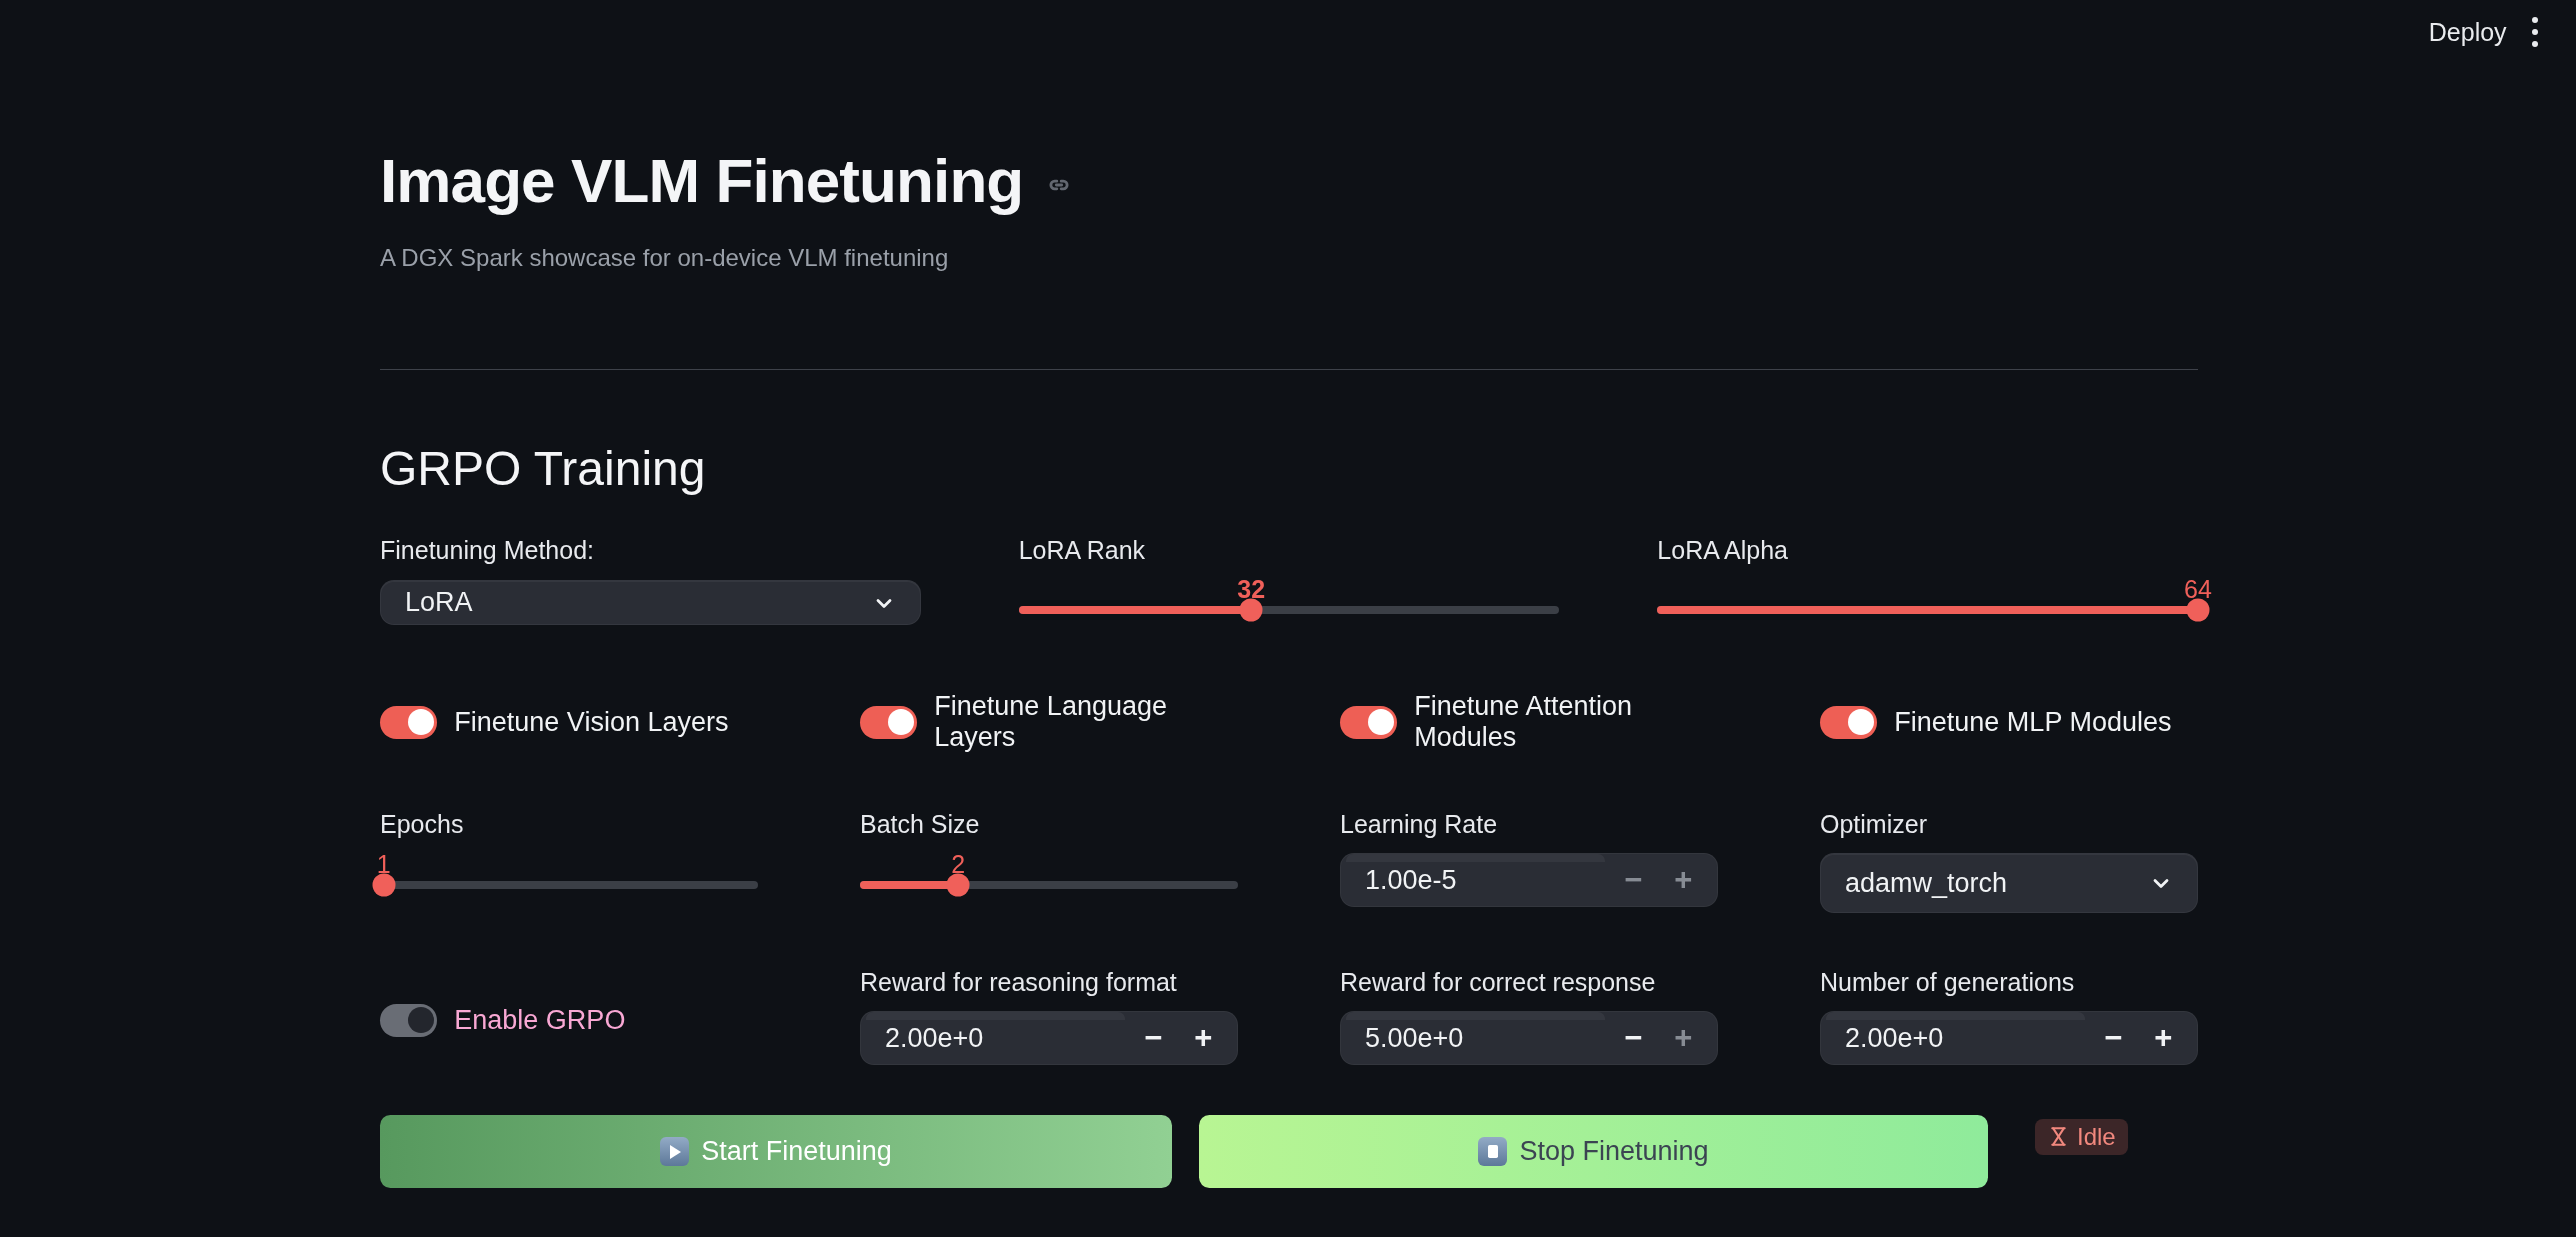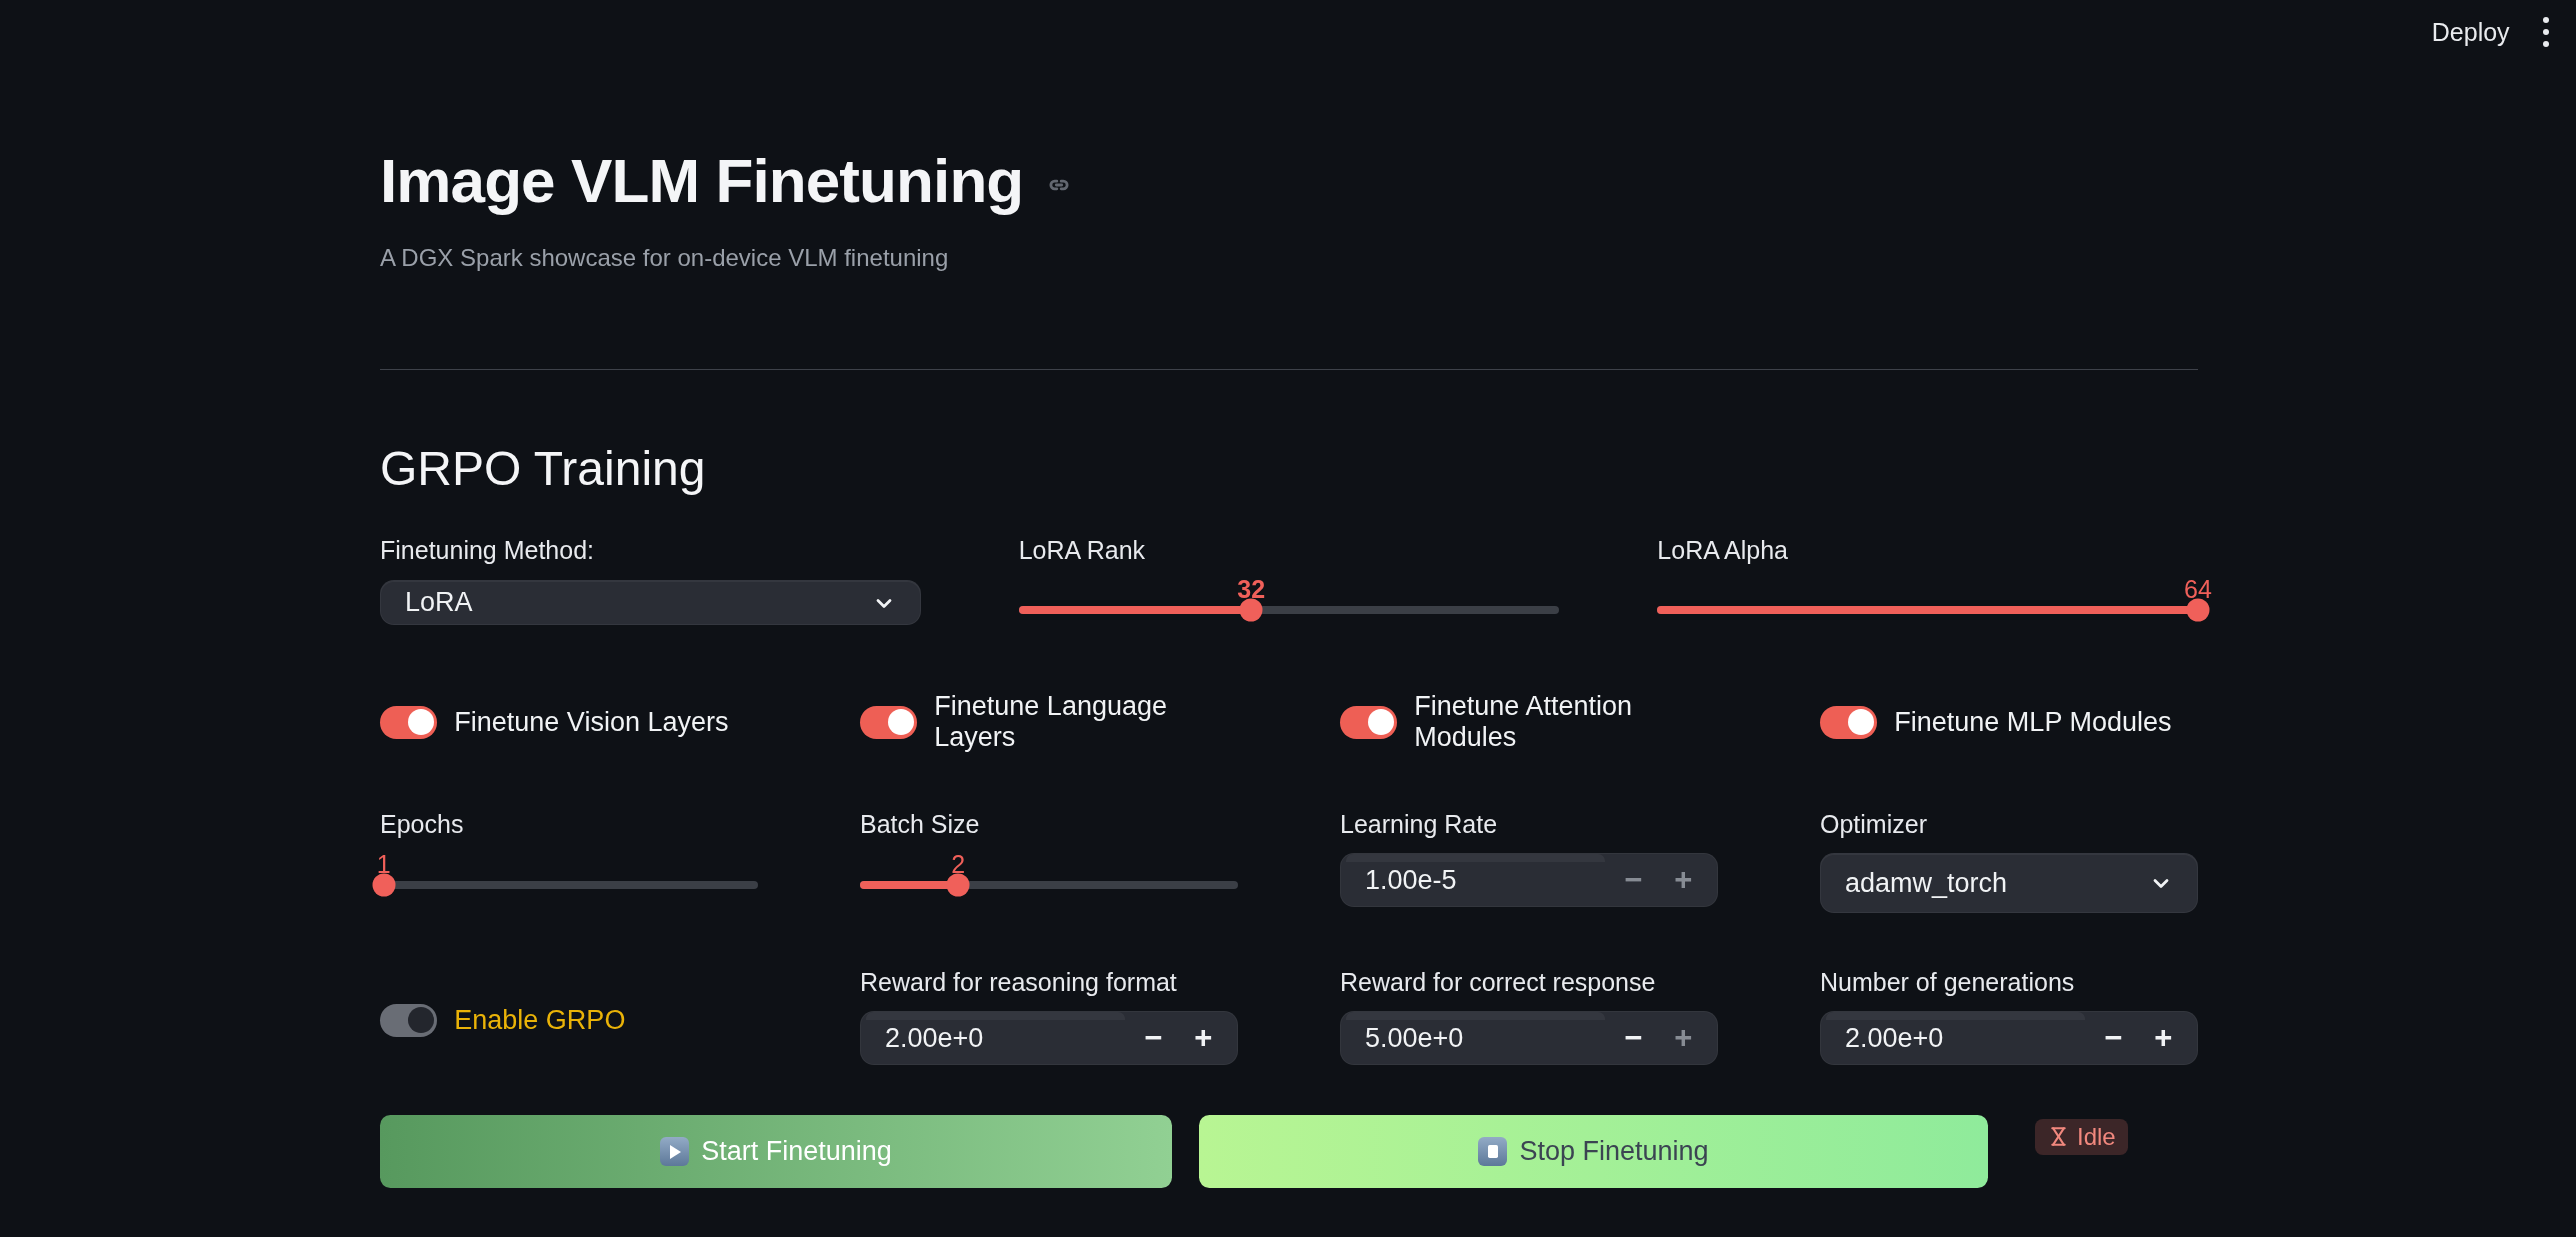--- a/index.html
+++ b/index.html
@@ -7,21 +7,21 @@
   body {
     background: #0e1116;
     font-family: "Liberation Sans", sans-serif;
     color: #eceef1;
     position: relative;
   }
 
   
   .topbar {
     position: absolute; top: 0; right: 0; height: 64px;
-    display: flex; align-items: center; gap: 28px; padding-right: 22px;
+    display: flex; align-items: center; gap: 20px; padding-right: 33px;
   }
   .deploy-btn { font-size: 25px; color: #e9ebee; cursor: pointer; }
   .kebab { display: flex; flex-direction: column; gap: 6px; cursor: pointer; padding: 5.2px; }
   .kebab span { width: 6px; height: 6px; border-radius: 50%; background: #e9ebee; }
 
   
   .main { width: 1818px; margin-left: 380px; position: relative; }
 
   .title-row { margin-top: 145px; display: flex; align-items: center; gap: 22.5px; }
   .page-title { font-size: 62px; font-weight: 700; letter-spacing: -0.9px; color: #f4f5f7; }
@@ -73,21 +73,21 @@
     position: relative; width: 57px; height: 33px; border-radius: 16.4px;
     background: #ee5f55; cursor: pointer; flex: none;
   }
   .toggle .knob {
     position: absolute; top: 3.5px; right: 3.5px; width: 26px; height: 26px;
     border-radius: 50%; background: #ffffff;
   }
   .toggle.off { background: #696d75; }
   .toggle.off .knob { background: #23262d; }
   .toggle-label { font-size: 27px; color: #f1f3f5; }
-  .toggle-row.dimmed .toggle-label { color: #eab308; }
+  .toggle-row.dimmed .toggle-label { color: #f9a8d4; }
 
   
   .numbox {
     position: relative; margin-top: 14px; height: 54px; background: #2a2d35;
     border: 0.9px solid rgba(255,255,255,0.045); border-radius: 14px;
     display: flex; align-items: center; padding: 0 8.6px 0 24px; overflow: hidden;
   }
   .numbox .top-hl {
     position: absolute; top: 0; left: 5.2px; right: 112px; height: 7.8px;
     background: rgba(255,255,255,0.05); border-radius: 7px 7px 0 0; pointer-events: none;

